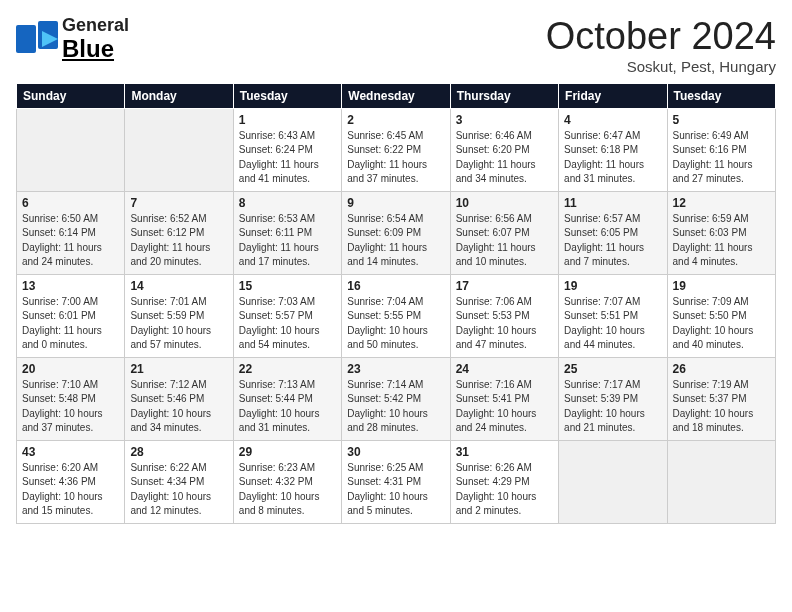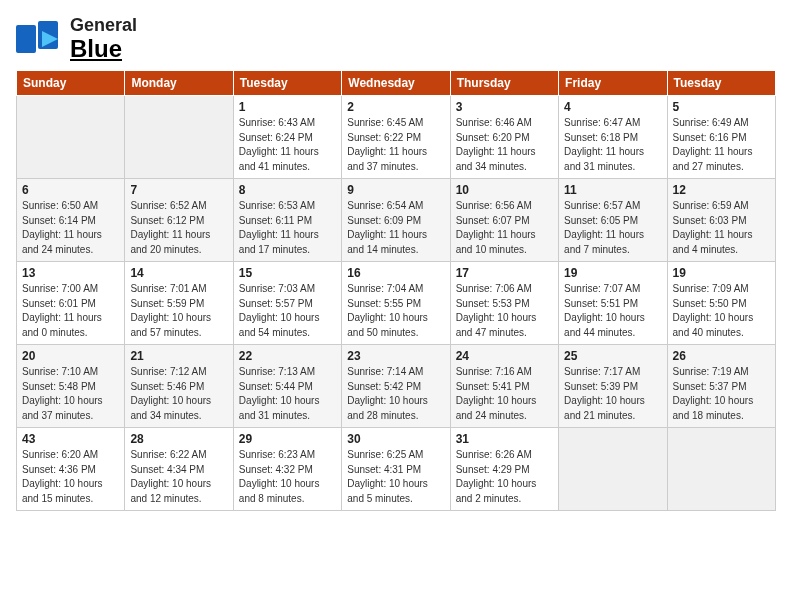--- a/index.html
+++ b/index.html
@@ -33,21 +33,21 @@
     .location {
       font-size: 15px;
       color: #444;
     }
     table {
       width: 100%;
       border-collapse: collapse;
       table-layout: fixed;
     }
     thead th {
-      background: #c2410c;
+      background: #0f172a;
       color: #fff;
       font-size: 12px;
       font-weight: bold;
       text-align: left;
       padding: 5px 6px;
       border: 1px solid #fff;
     }
     tbody td {
       vertical-align: top;
       border: 1px solid #ccc;
@@ -73,34 +73,38 @@
     }
     td.empty {
       background: #f0f0f0;
     }
   </style>
 </head>
 <body>
 
 <div class="header-area">
   <div class="logo">
-    <div style="display:flex; align-items:center; gap:12px;">
+    <div style="display:flex; align-items:center; gap:4px;">
       <div style="position:relative; width:42px; height:36px;">
         <svg width="42" height="36" viewBox="0 0 42 36">
           <rect x="0" y="4" width="20" height="28" rx="2" fill="#1565c0"></rect>
           <rect x="22" y="0" width="20" height="28" rx="2" fill="#1565c0"></rect>
           <polygon points="26,10 42,18 26,26" fill="#4fc3f7"></polygon>
         </svg>
       </div>
       <div>
         <div style="font-size:18px; font-weight:bold; color:#222; line-height:1.1;">General</div>
         <div style="font-size:24px; font-weight:bold; color:#000000; line-height:1.1;text-decoration:underline;">Blue</div>
       </div>
     </div>
   </div>
+  <div class="title-area">
+    <div class="month-title">October 2024</div>
+    <div class="location">Soskut, Pest, Hungary</div>
+  </div>
 </div>
 
 <table>
   <thead>
     <tr>
     <th>Sunday</th>
         <th>Monday</th>
         <th>Tuesday</th>
         <th>Wednesday</th>
         <th>Thursday</th>

